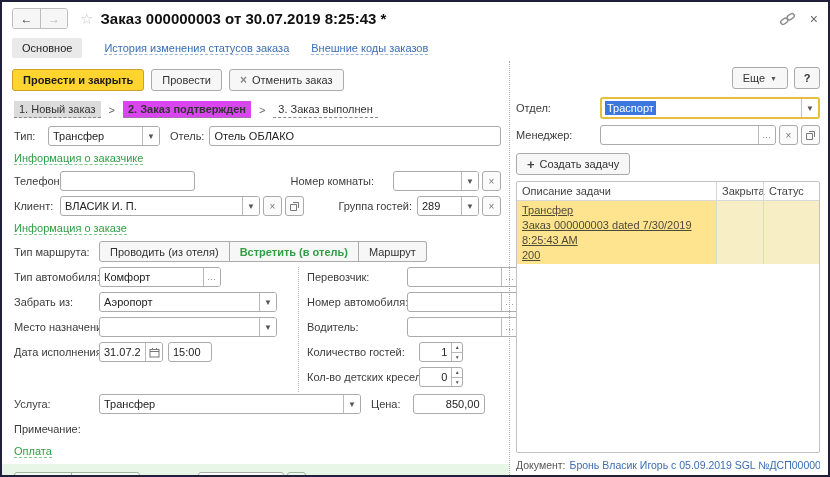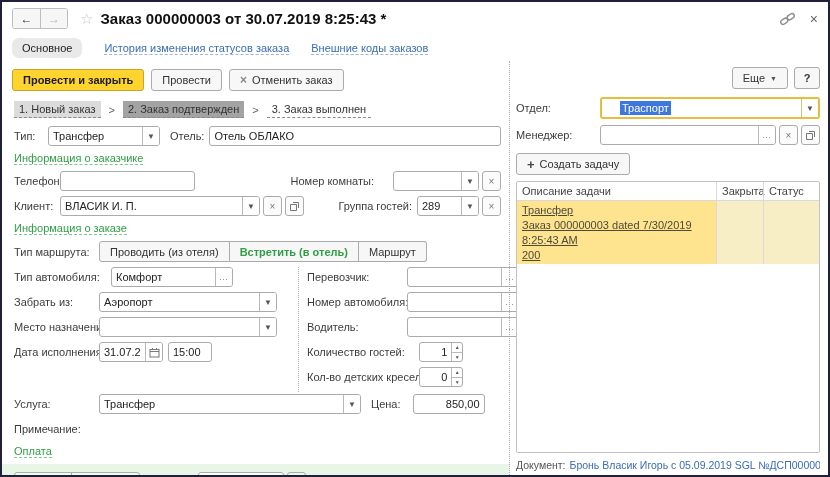--- a/index.html
+++ b/index.html
@@ -15,42 +15,42 @@
   .nav-btn { width:27px; height:19px; background:#f6f6f6; border:0; display:flex;
              align-items:center; justify-content:center; font-size:12px; color:#333; cursor:pointer; }
   .nav-btn + .nav-btn { border-left:1px solid #bdbdbd; color:#b5b5b5; }
   .star { color:#c9c9c9; font-size:15px; margin:0 7px 0 12px; }
   .win-title { font-size:15px; font-weight:bold; color:#111; white-space:nowrap; }
   .titlebar-right { margin-left:auto; display:flex; align-items:center; gap:14px; }
   .close-btn { border:0; background:transparent; font-size:14px; color:#666; cursor:pointer; line-height:1; }
 
   
   .tabs { display:flex; align-items:center; gap:22px; padding:0 10px; height:26px; flex:0 0 auto; }
-  .tab-active { background:#e9e9e9; padding:4px 10px; border-radius:7px; color:#222; }
+  .tab-active { background:#e9e9e9; padding:4px 10px; border-radius:2px; color:#222; }
   .tab-link { color:#3a6db4; text-decoration:none; border-bottom:1px dashed #9db5d6; cursor:pointer; }
 
   
   .body { flex:1 1 auto; display:flex; min-height:0; }
   .left { width:507px; display:flex; flex-direction:column; padding:6px 0 0 0; }
   .right { flex:1 1 auto; border-left:1px dotted #a9a9a9; display:flex; flex-direction:column;
            padding:4px 8px 4px 6px; min-width:0; }
 
   
   .cmdbar { display:flex; gap:7px; padding:2px 10px 6px 10px; align-items:center; }
   .btn { height:22px; border:1px solid #ababab; border-radius:3px; background:#f7f7f7;
          padding:0 10px; font-size:11px; color:#333; cursor:pointer; display:inline-flex;
          align-items:center; gap:5px; font-family:"Liberation Sans", sans-serif; }
   .btn-primary { background:#ffd42e; border-color:#c9a227; font-weight:bold; color:#1a1a1a; }
   .cancel-x { color:#888; font-size:12px; font-weight:bold; }
 
   
   .steps { display:flex; align-items:center; gap:8px; padding:4px 10px 8px 12px; }
   .step { color:#333; border-bottom:1px dashed #8a8a8a; padding:2px 5px; cursor:pointer; white-space:nowrap; }
   .step-done { background:#dbdbdb; }
-  .step-current { background:#a3a3a3; font-weight:normal; }
+  .step-current { background:#d946ef; font-weight:bold; }
   .step-sep { color:#666; }
 
   
   .form { display:flex; flex-direction:column; padding:0 8px 0 12px; }
   .row { display:flex; align-items:center; margin-bottom:5px; min-height:20px; }
   .lbl { color:#3c3c3c; white-space:nowrap; }
   .w32 { width:34px; } .w45 { width:46px; } .w85 { width:85px; flex:0 0 85px; } .w98 { width:100px; flex:0 0 100px; }
 
   .field { display:inline-flex; align-items:stretch; border:1px solid #ababab; border-radius:3px;
            background:#fff; height:20px; overflow:hidden; }
@@ -87,21 +87,21 @@
   .segmented { display:inline-flex; border:1px solid #9fb7a0; border-radius:3px; overflow:hidden; background:#f2faf2; }
   .seg-btn { height:20px; padding:0 9px; display:inline-flex; align-items:center; background:transparent;
              border:0; font-size:11px; cursor:pointer; font-family:"Liberation Sans", sans-serif; color:#555; }
   .seg-btn + .seg-btn { border-left:1px solid #9fb7a0; color:#2f9e44; }
 
   
   .rp-top { display:flex; justify-content:flex-end; gap:6px; margin:2px 0 8px 0; }
   .rp-row { display:flex; align-items:center; margin-bottom:6px; }
   .rp-lbl { width:84px; flex:0 0 84px; color:#3c3c3c; }
   .field-focus { border:2px solid #e5bf3c; height:22px; }
-  .sel-text { background:#3c77dd; color:#fff; padding:1px 2px; align-self:center; margin-left:18px;
+  .sel-text { background:#3c77dd; color:#fff; padding:1px 2px; align-self:center; margin-left:3px;
               font-size:11px; white-space:nowrap; }
   .create-task { align-self:flex-start; margin:2px 0 6px 0; }
   .plus { font-size:13px; color:#444; font-weight:bold; line-height:1; }
 
   .task-table { border:1px solid #c3c3c3; flex:1 1 auto; display:flex; flex-direction:column;
                 background:#fff; min-height:0; border-radius:2px; }
   .tt-head { display:flex; border-bottom:1px solid #d9d9d9; color:#444; }
   .tt-head > div { padding:3px 5px; }
   .tt-col-desc { flex:1 1 auto; min-width:0; }
   .tt-col-closed { width:47px; flex:0 0 47px; border-left:1px solid #d9d9d9; }
@@ -226,21 +226,21 @@
           <span class="lbl w85">Тип маршрута:</span>
           <button class="btn route-btn" style="border-radius:3px 0 0 3px;">Проводить (из отеля)</button>
           <button class="btn route-btn route-mid" style="border-radius:0; border-left:0;">Встретить (в отель)</button>
           <button class="btn route-btn" style="border-radius:0 3px 3px 0; border-left:0;">Маршрут</button>
         </div>
 
         <div class="two-col">
           <div class="col-a">
             <div class="row">
               <span class="lbl w85">Тип автомобиля:</span>
-              <span class="field" style="width:122px;margin-left:12px;">
+              <span class="field" style="width:122px;">
                 <input value="Комфорт" style="">
                 <span class="seg seg-ellipsis">...</span>
               </span>
             </div>
             <div class="row">
               <span class="lbl w85">Забрать из:</span>
               <span class="field" style="width:178px;">
                 <input value="Аэропорт" style="">
                 <span class="seg">▼</span>
               </span>

